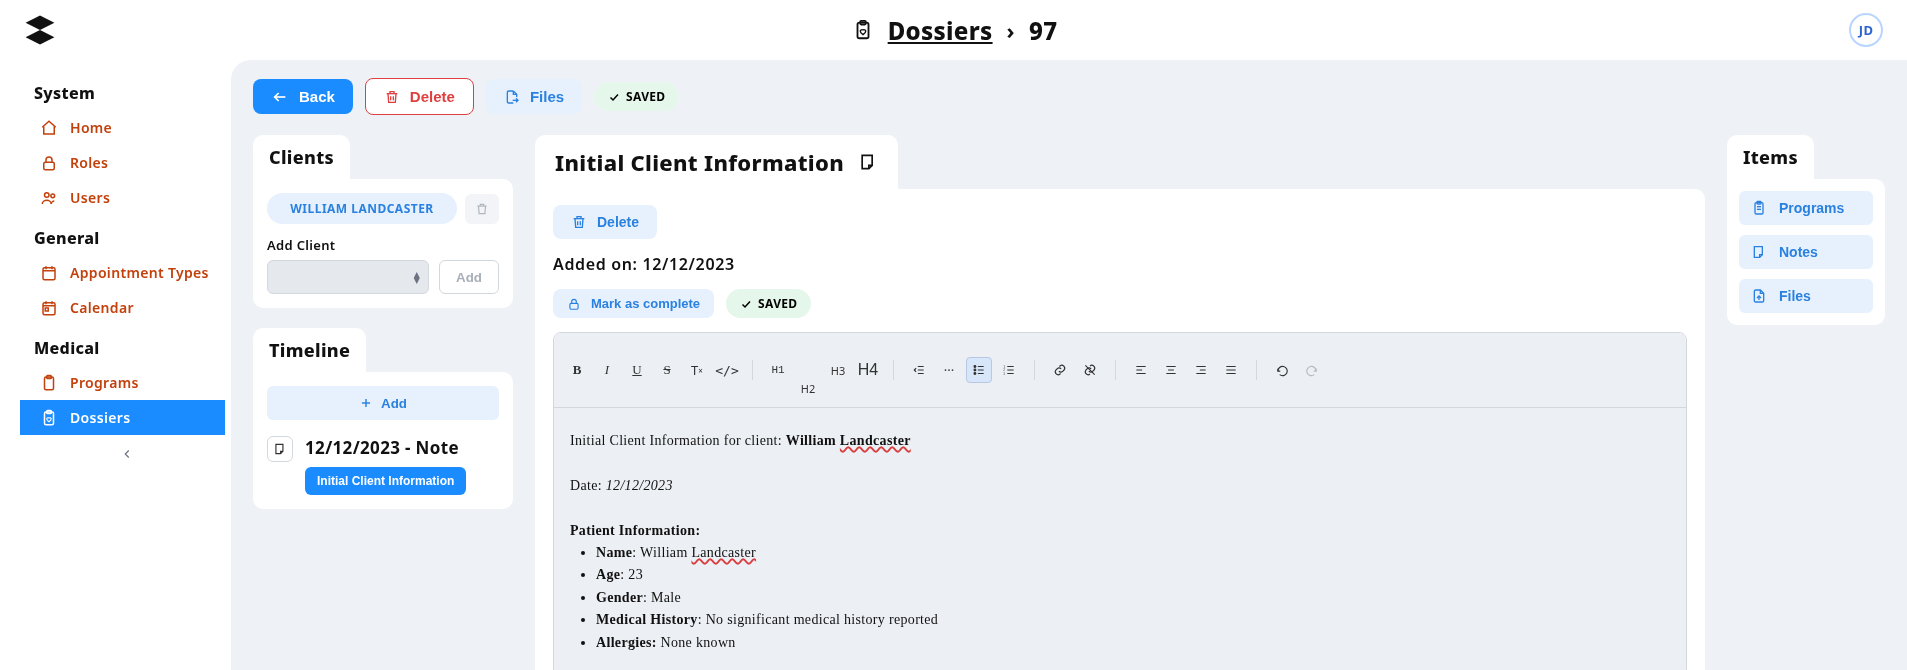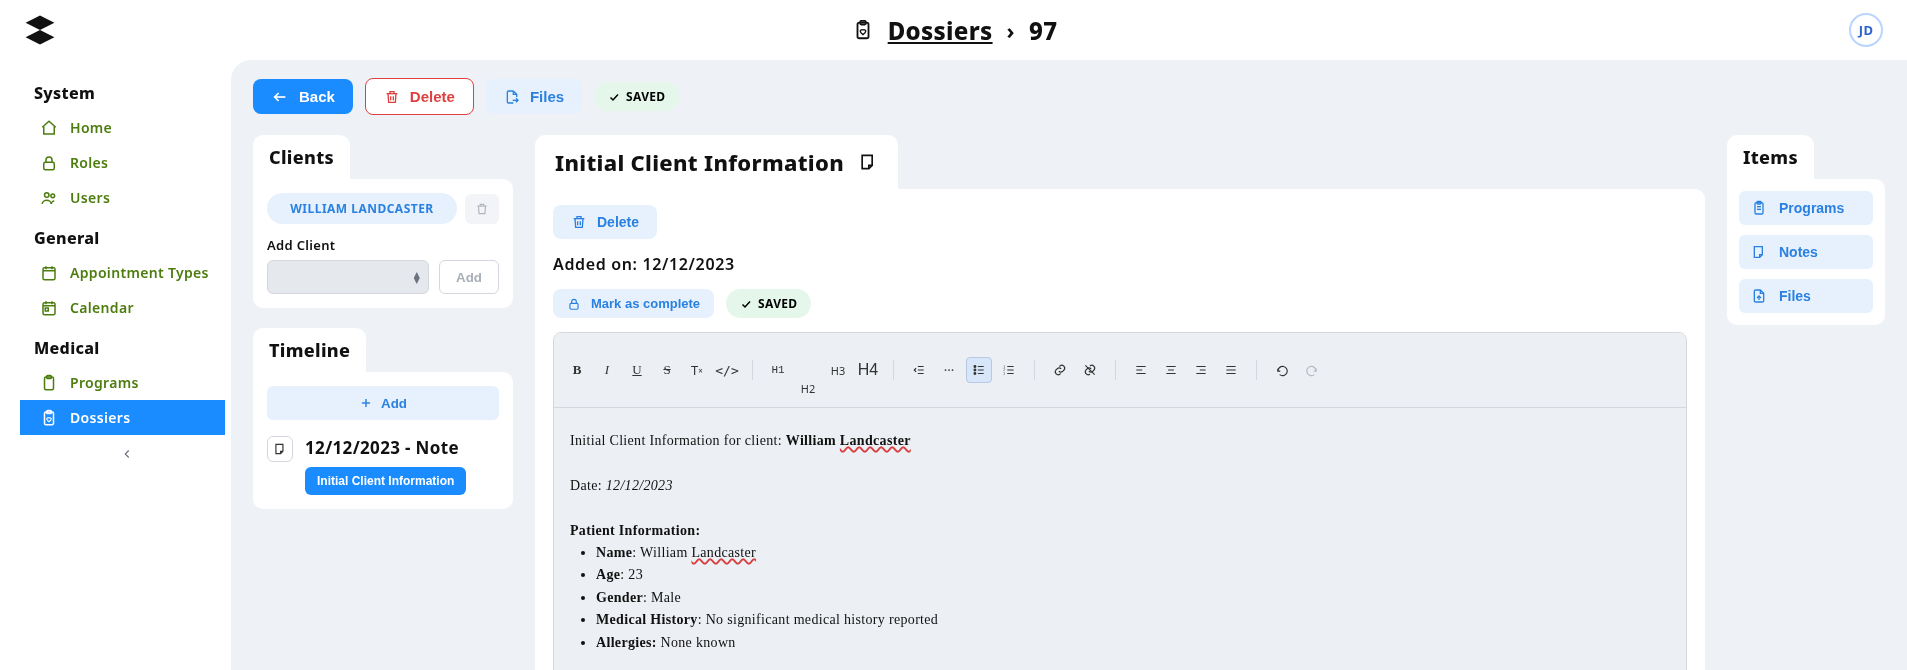--- a/index.html
+++ b/index.html
@@ -7,21 +7,21 @@
   .topbar{display:flex;align-items:center;height:60px;padding:0 24px 0 10px;}
   .logo{width:40px;height:40px;display:flex;align-items:center;justify-content:center;margin-left:10px;}
   .bc{flex:1;display:flex;justify-content:center;align-items:center;gap:14px;font-weight:800;}
   .bc a{text-decoration:underline;font-size:24px;font-weight:800;color:#111;}
   .bc .sep{font-size:22px;font-weight:700;}
   .bc .id{font-size:24px;font-weight:800;}
   .avatar{width:34px;height:34px;border-radius:50%;border:2px solid #b9d5ff;display:flex;align-items:center;justify-content:center;font-weight:700;font-size:13px;color:#2c64cf;background:#fff;}
   .shell{display:flex;height:calc(670px - 60px);}
   .sidebar{width:205px;padding:10px 0 0 8px;margin-left:20px;}
   .sb-head{font-weight:800;font-size:16px;padding:6px 6px;margin-top:6px;}
-  .sb-item{display:flex;align-items:center;gap:12px;padding:8px 12px;border-radius:6px;font-size:14px;color:#4d7c0f;font-weight:600;cursor:pointer;}
+  .sb-item{display:flex;align-items:center;gap:12px;padding:8px 12px;border-radius:6px;font-size:14px;color:#c2410c;font-weight:600;cursor:pointer;}
   .sb-item.active{background:#1b8cff;color:#fff;border-radius:0;margin-left:-8px;padding-left:20px;}
   .sb-item .ic{width:18px;height:18px;display:inline-flex;align-items:center;justify-content:center;color:inherit;}
   .sb-collapse{display:flex;justify-content:center;margin-top:12px;color:#6b7280;cursor:pointer;}
   .main{flex:1;background:#eef2f6;border-top-left-radius:20px;margin-left:6px;padding:18px 22px;position:relative;overflow:auto;}
   .toolbar{display:flex;align-items:center;gap:12px;}
   .btn{display:inline-flex;align-items:center;gap:10px;border:none;border-radius:8px;padding:9px 18px;font-weight:700;cursor:pointer;font-size:15px;}
   .btn.primary{background:#1b8cff;color:#fff;}
   .btn.light{background:#e6f1fd;color:#2a81e0;}
   .btn.danger-outline{background:#fff;color:#de4040;border:1px solid #de4040;}
   .pill-saved{display:inline-flex;align-items:center;gap:6px;background:#e5f7eb;color:#000000;font-weight:700;font-size:12px;padding:6px 14px;border-radius:999px;}

